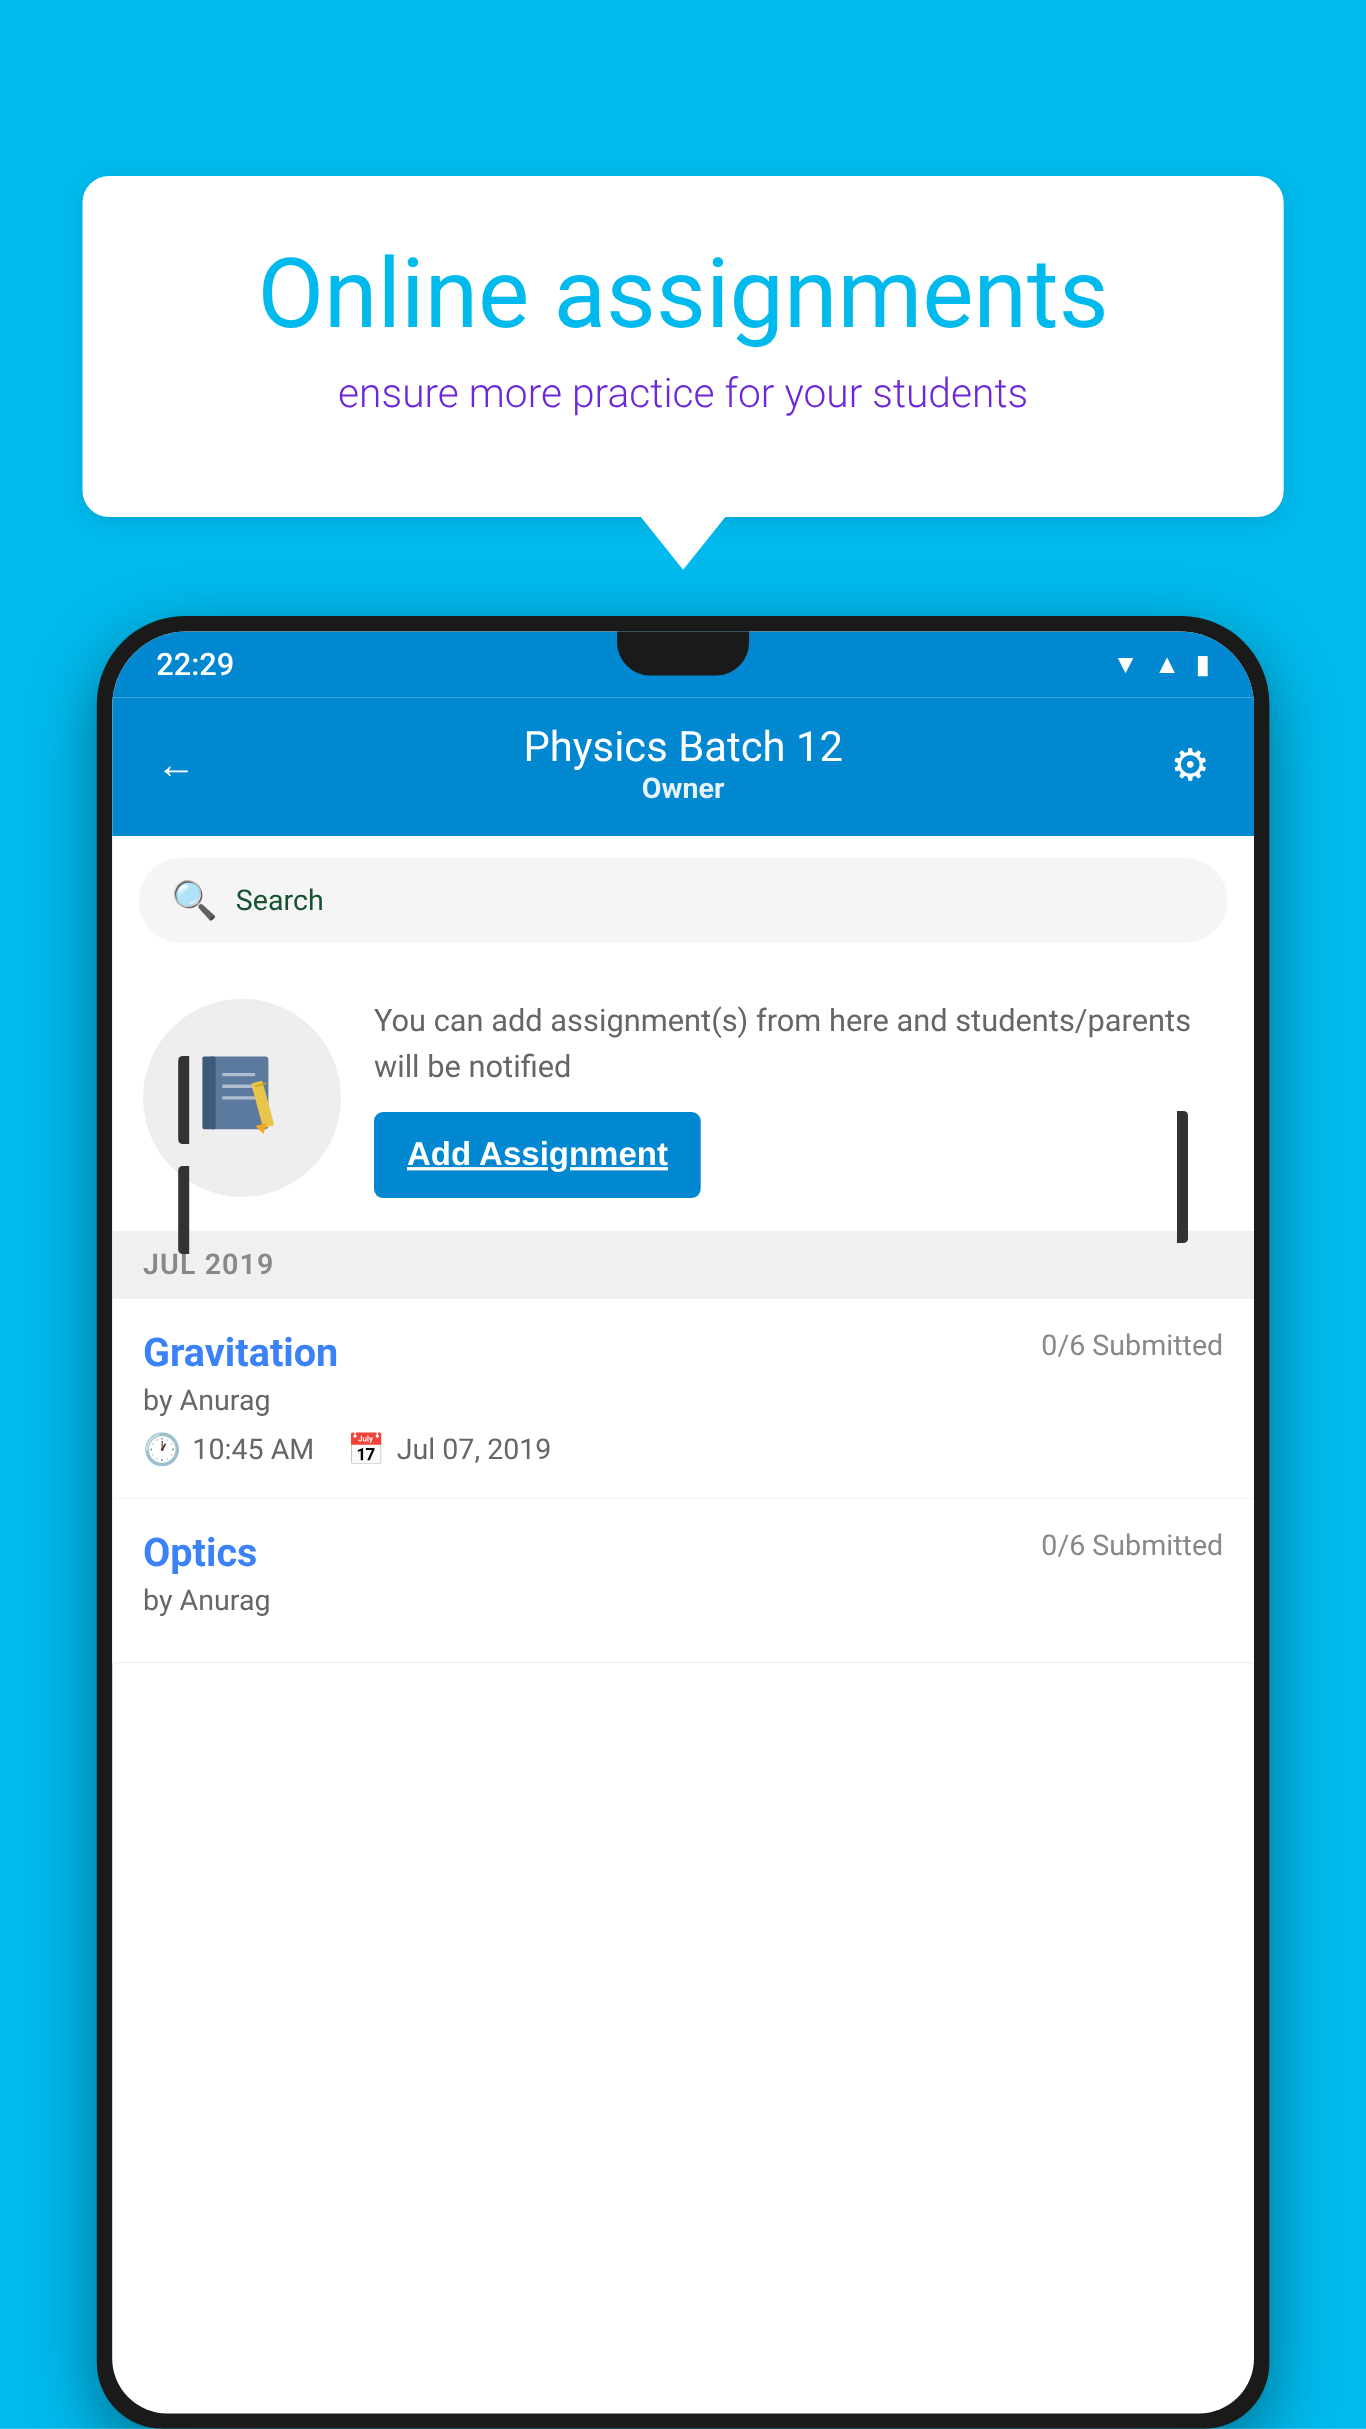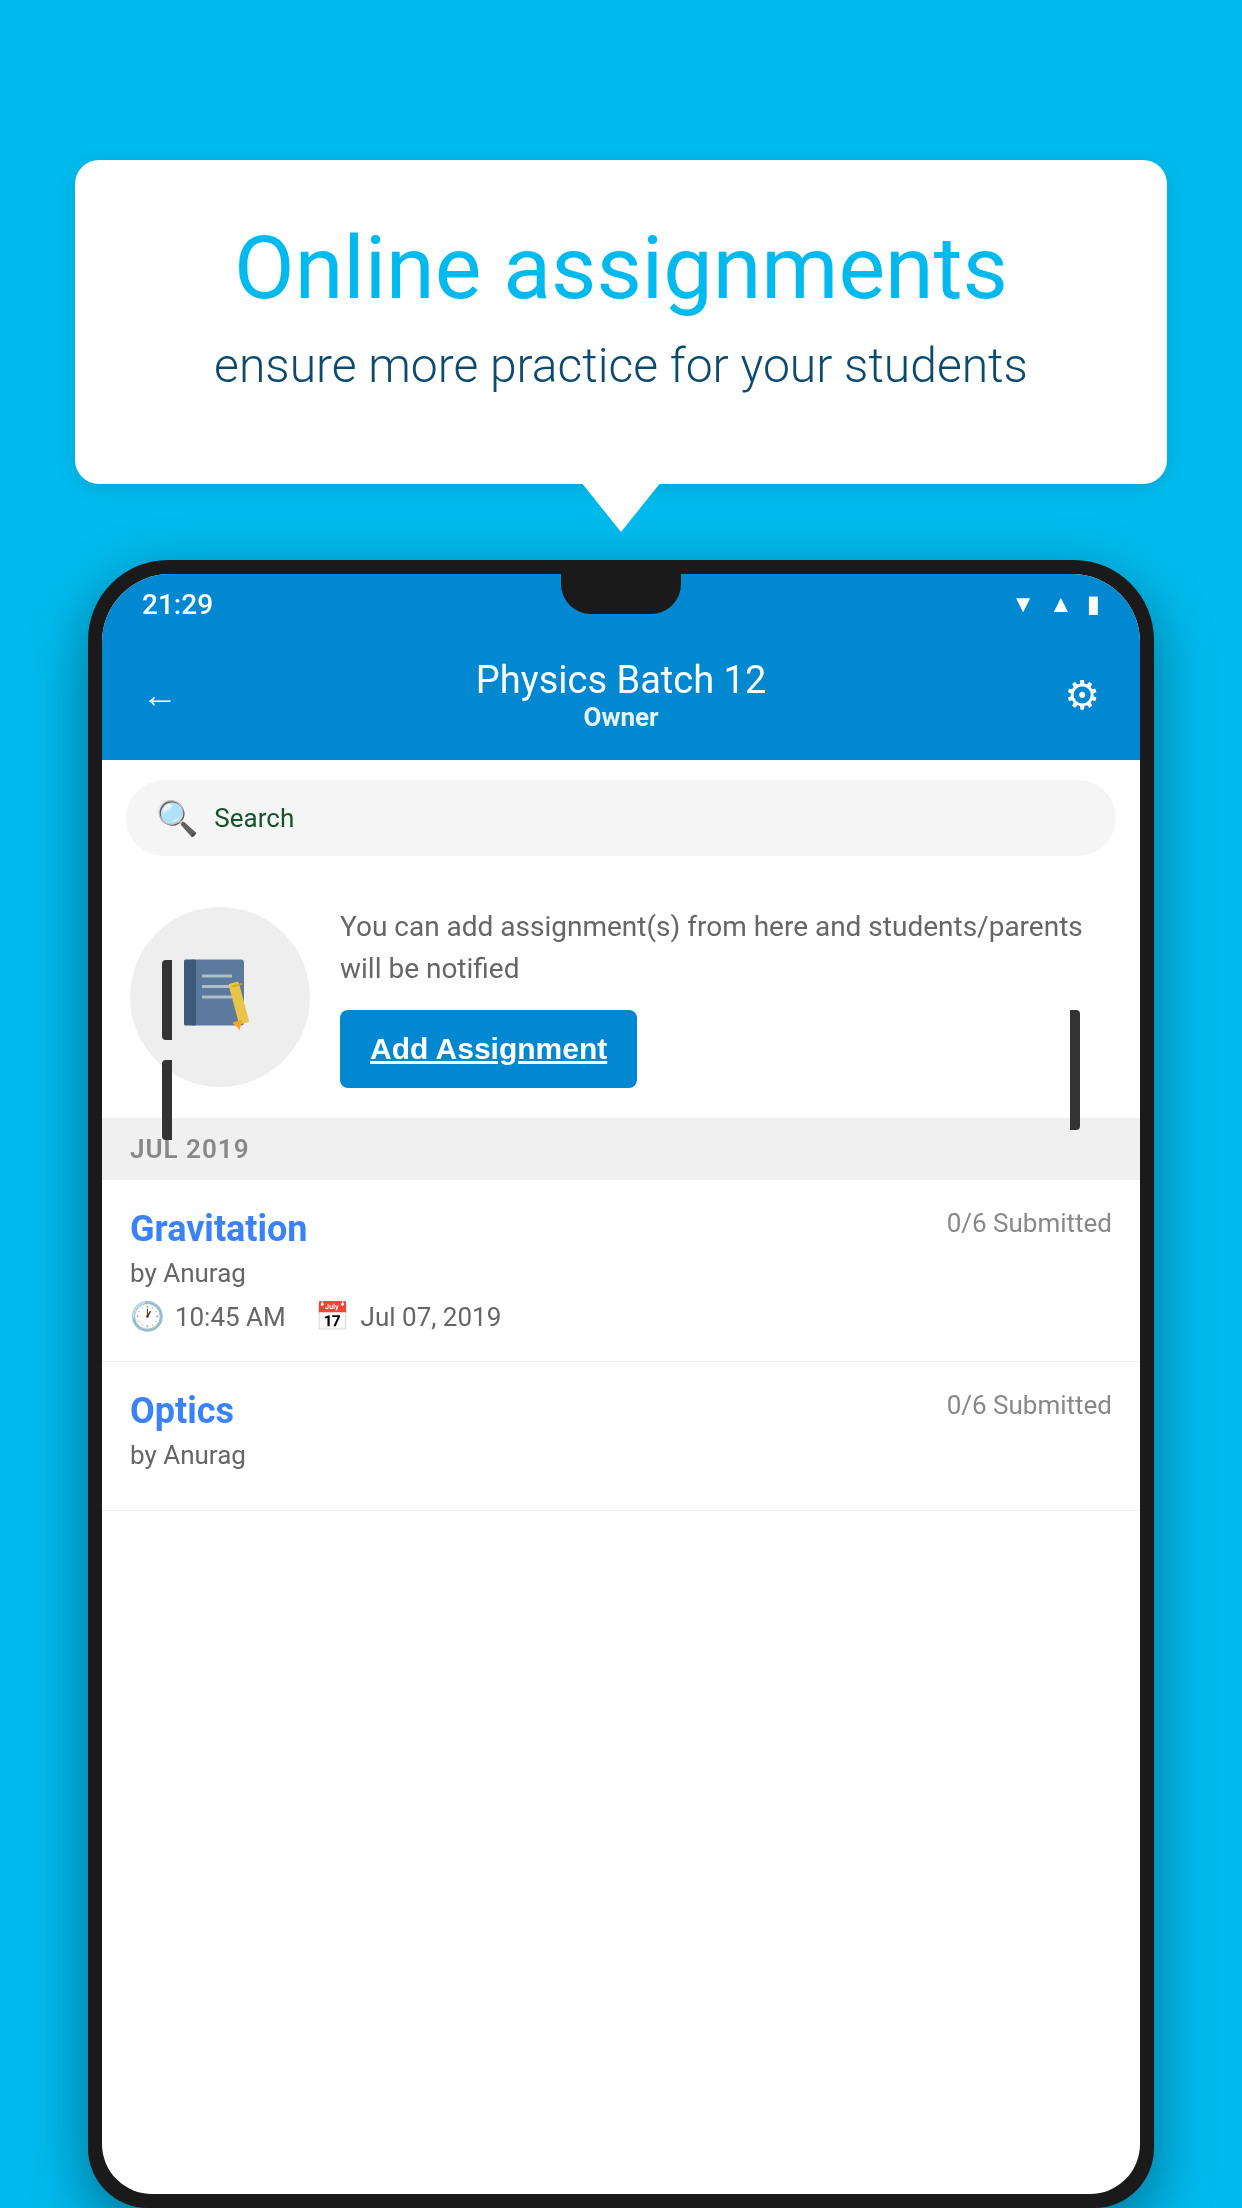--- a/index.html
+++ b/index.html
@@ -49,22 +49,22 @@
 
     .speech-bubble-title {
       color: #00BAED;
       font-size: 88px;
       font-weight: 400;
       margin-bottom: 20px;
       line-height: 1.1;
     }
 
     .speech-bubble-subtitle {
-      color: #0c4a6e;
-      font-size: 48px;
+      color: #6d28d9;
+      font-size: 37px;
       font-weight: 300;
     }
 
     
     .phone-frame {
       position: absolute;
       top: 560px;
       left: 88px;
       right: 88px;
       bottom: 0;
@@ -378,21 +378,21 @@
 
   <div class="notch"></div>
 
   <div class="vol-btn-left"></div>
   <div class="vol-btn-left2"></div>
   <div class="vol-btn-right"></div>
 
   <div class="phone-screen">
 
     <div class="status-bar">
-      <span class="status-time">21:29</span>
+      <span class="status-time">22:29</span>
       <div class="status-icons">
         <span class="status-icon">▼</span>
         <span class="status-icon">▲</span>
         <span class="status-icon">▮</span>
       </div>
     </div>
 
     <div class="app-header">
       <span class="header-back">←</span>
       <div class="header-title-area">

